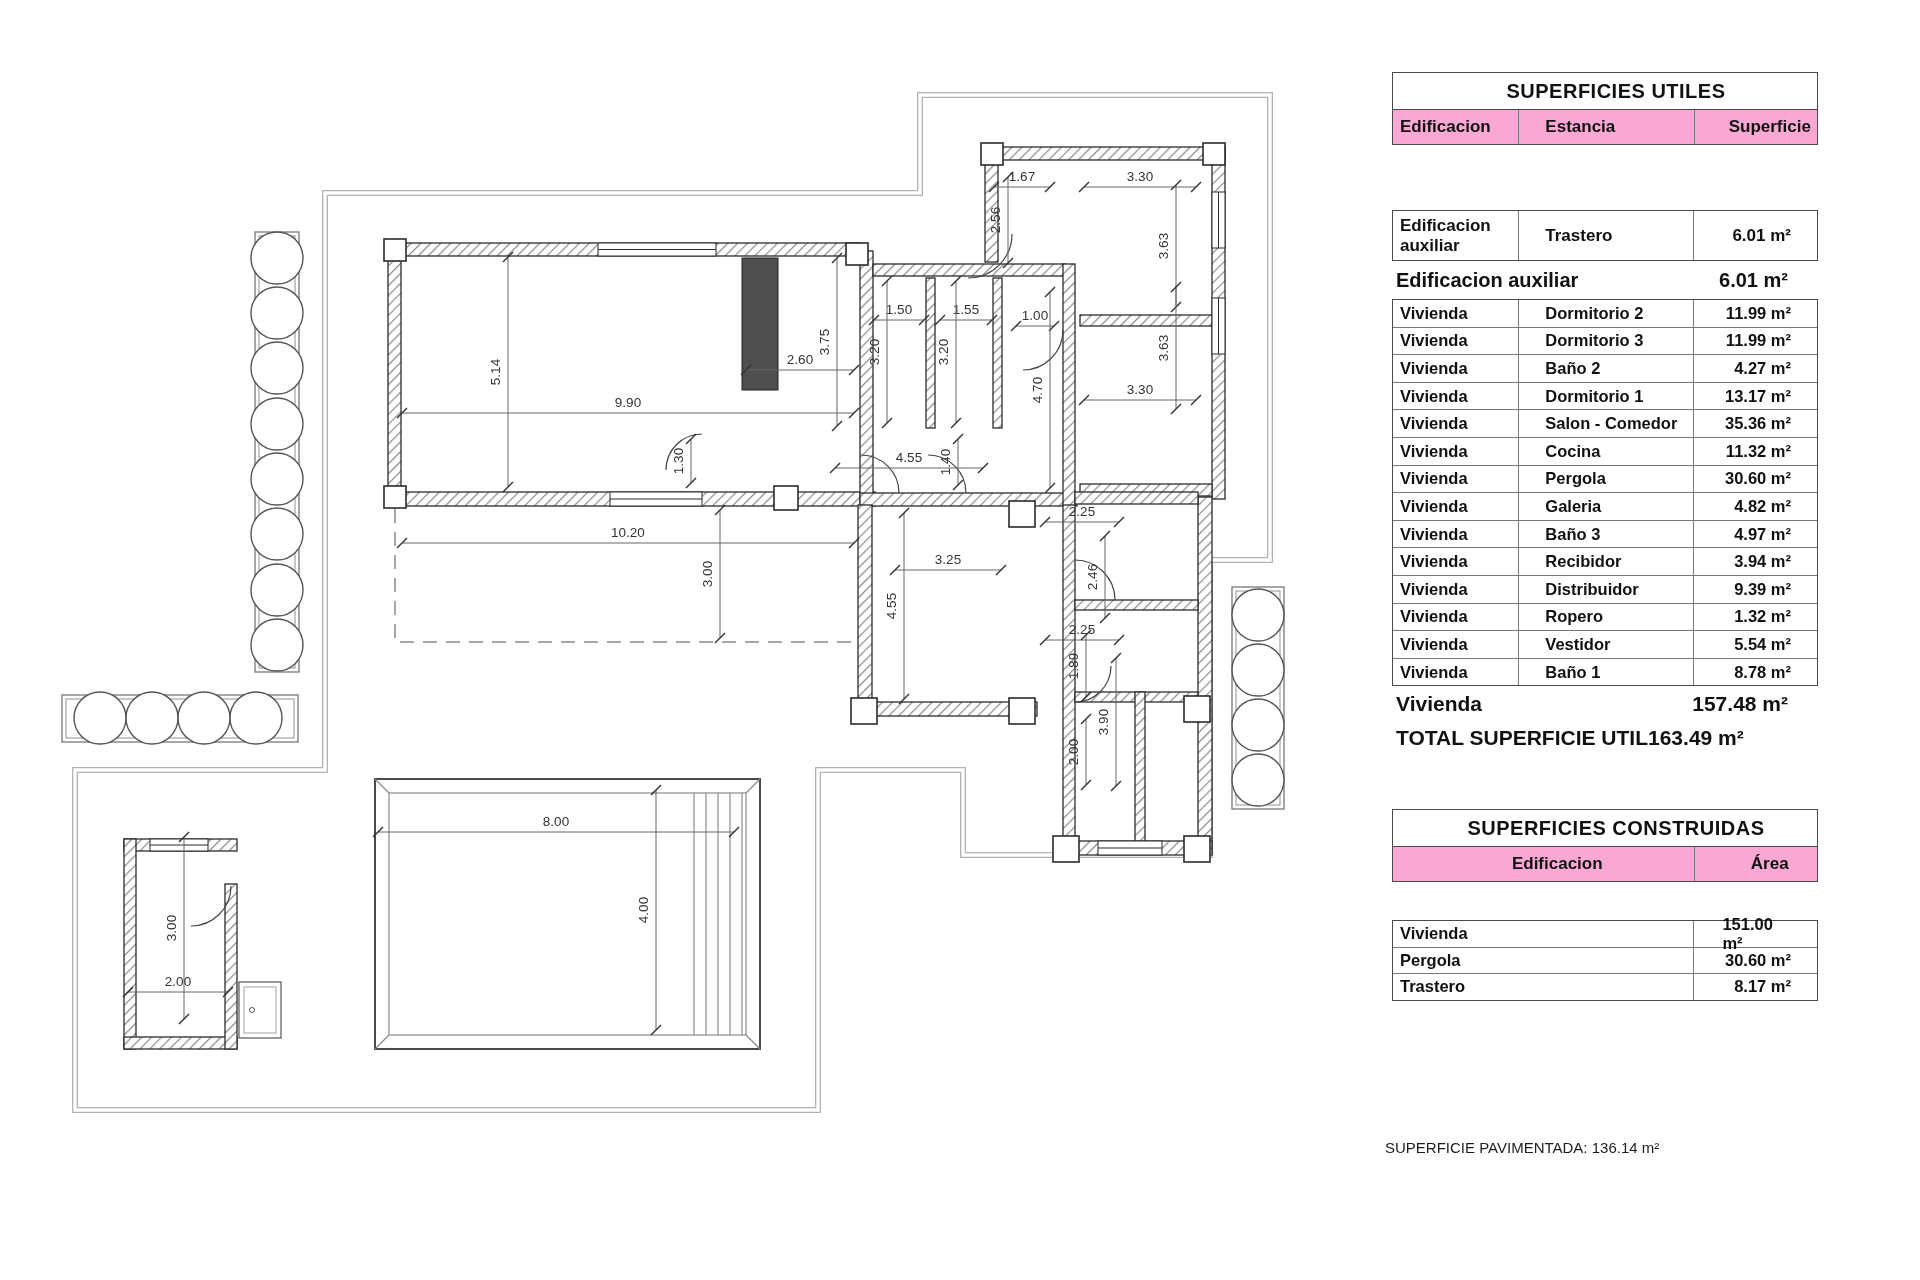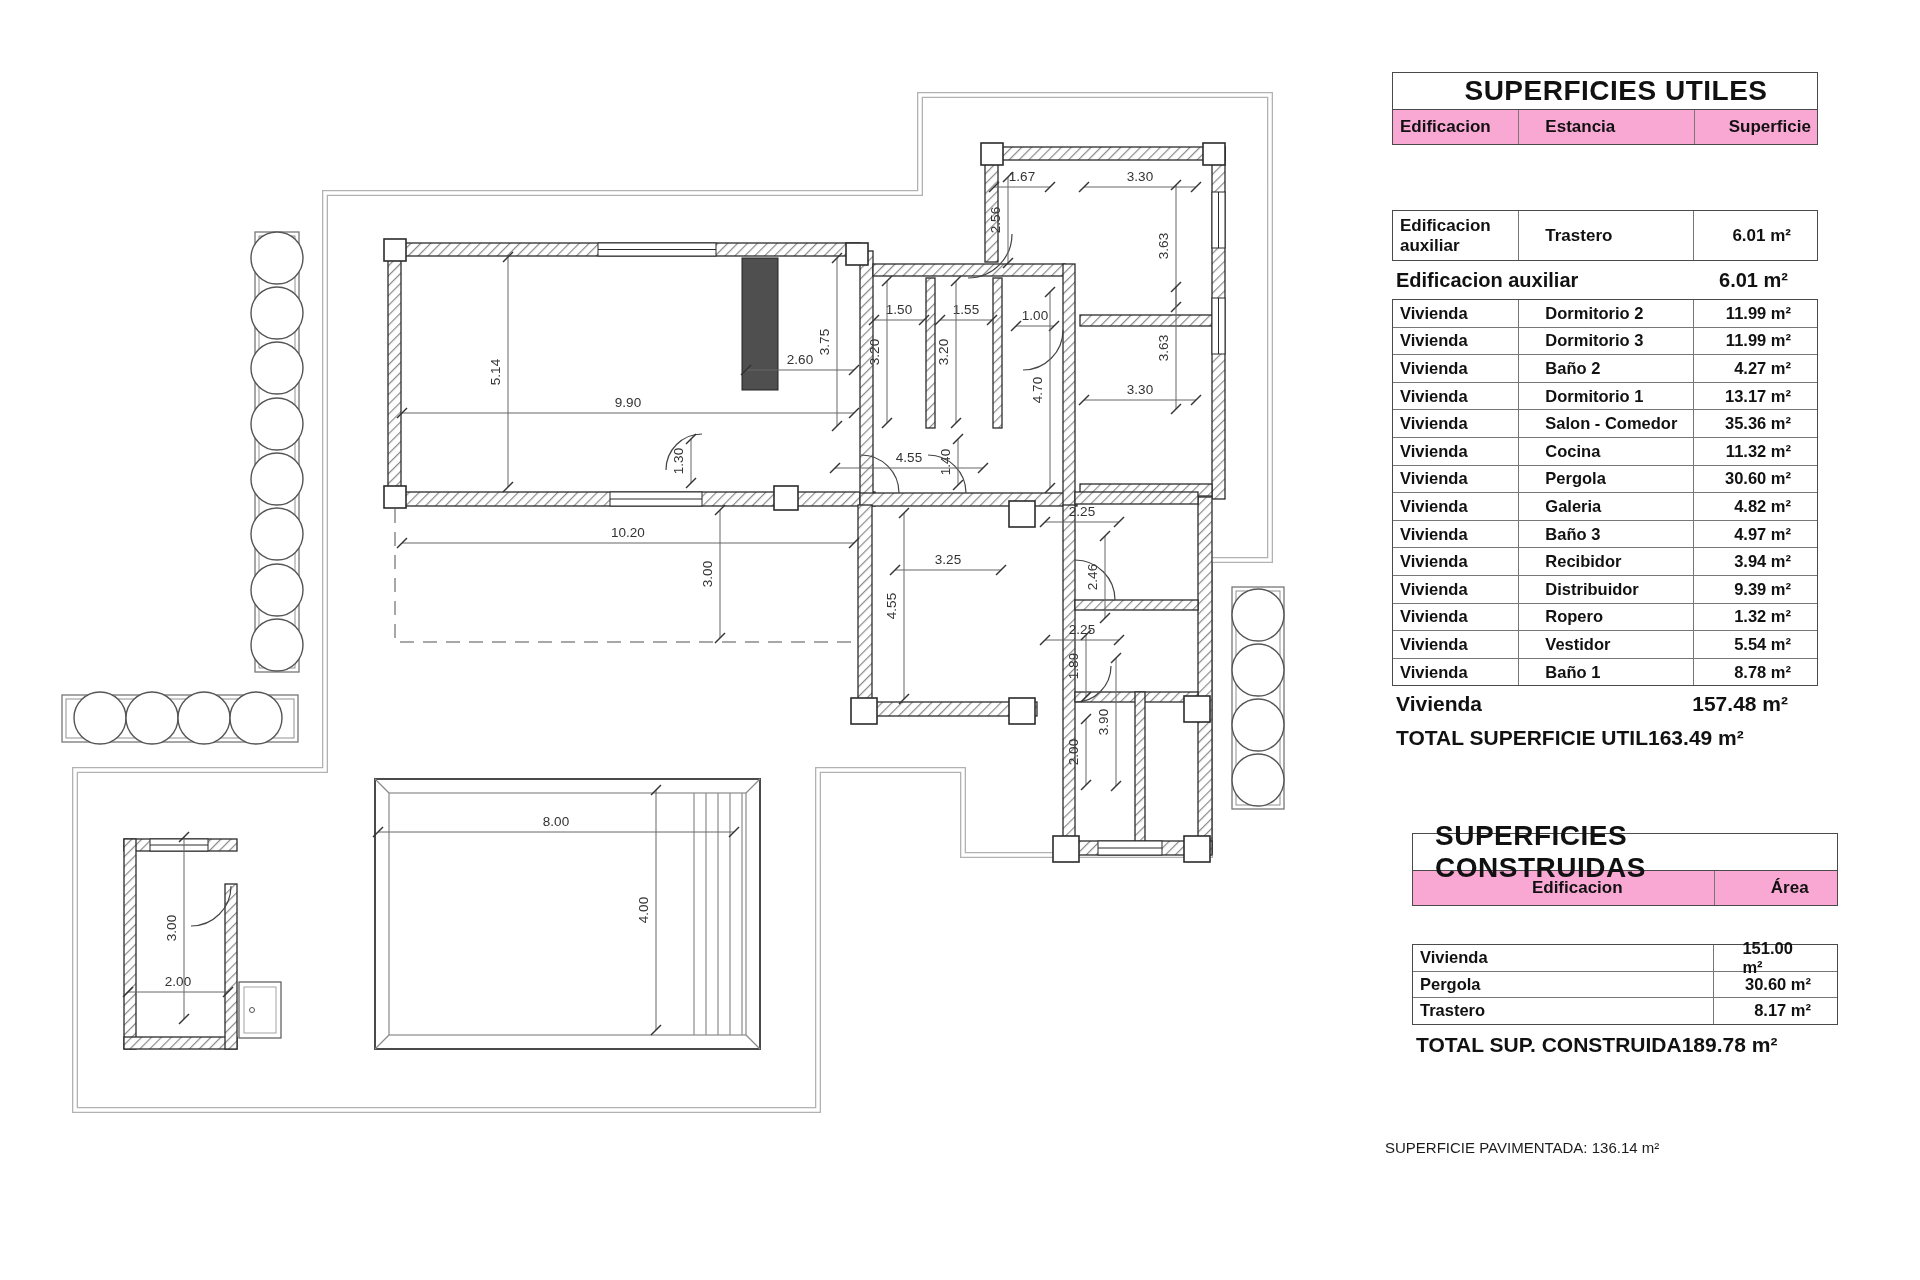--- a/index.html
+++ b/index.html
@@ -2,23 +2,23 @@
 <html><head>
 <meta charset="utf-8">
 <style>
   html,body{margin:0;padding:0;background:#e8e8e8;}
   .page{position:relative;width:1920px;height:1280px;background:#ffffff;overflow:hidden;
         font-family:"Liberation Sans",sans-serif;color:#111;}
   svg{position:absolute;left:0;top:0;}
   
   .tbl{position:absolute;width:426px;}
   .t1{left:1392px;top:72px;}
-  .t2{left:1392px;top:833px;margin-left:20px;}
+  .t2{left:1392px;top:809px;}
   .tbl .title{height:36px;border:1.6px solid #4a4a4a;display:flex;align-items:center;justify-content:center;
-      font-size:28px;font-weight:bold;letter-spacing:.5px;background:#fff;padding-left:22px;}
+      font-size:20px;font-weight:bold;letter-spacing:.5px;background:#fff;padding-left:22px;}
   .tbl .hdr{height:34px;border:1.6px solid #4a4a4a;border-top:none;display:flex;background:#f9a8d4;}
   .c{display:flex;align-items:center;font-weight:bold;font-size:17px;box-sizing:border-box;padding-left:28px;}
   .c1{width:126px;padding-left:7px;}
   .c2{width:176px;padding-left:26px;border-left:1px solid #777;}
   .c3{width:124px;border-left:1px solid #777;justify-content:center;}
   .c3.val{justify-content:flex-end;padding-right:26px;}
   .cw{width:302px;justify-content:center;}
   .auxrow{margin-top:65px;height:49px;border:1.6px solid #4a4a4a;display:flex;background:#fff;}
   .auxrow .c1{line-height:1.15;align-items:center;}
   .subrow{height:38px;display:flex;align-items:center;justify-content:space-between;
@@ -498,20 +498,16 @@
         </div>
         <div class="row" style="height: 25.5px;">
           <div class="c cw-left" style="width: 302px; padding-left: 7px; justify-content: flex-start;">Pergola</div>
           <div class="c c3 val">30.60 m²</div>
         </div>
         <div class="row" style="height: 25.5px;">
           <div class="c cw-left" style="width: 302px; padding-left: 7px; justify-content: flex-start;">Trastero</div>
           <div class="c c3 val">8.17 m²</div>
         </div>
       </div>
-    <div class="totrow" style="height:40px">
-      <span>TOTAL SUP. CONSTRUIDA</span>
-      <span>189.78 m²</span>
-    </div>
   </div>
 
   <div class="footer-note">SUPERFICIE PAVIMENTADA: 136.14 m²</div>
 </div>
 
 </body></html>

